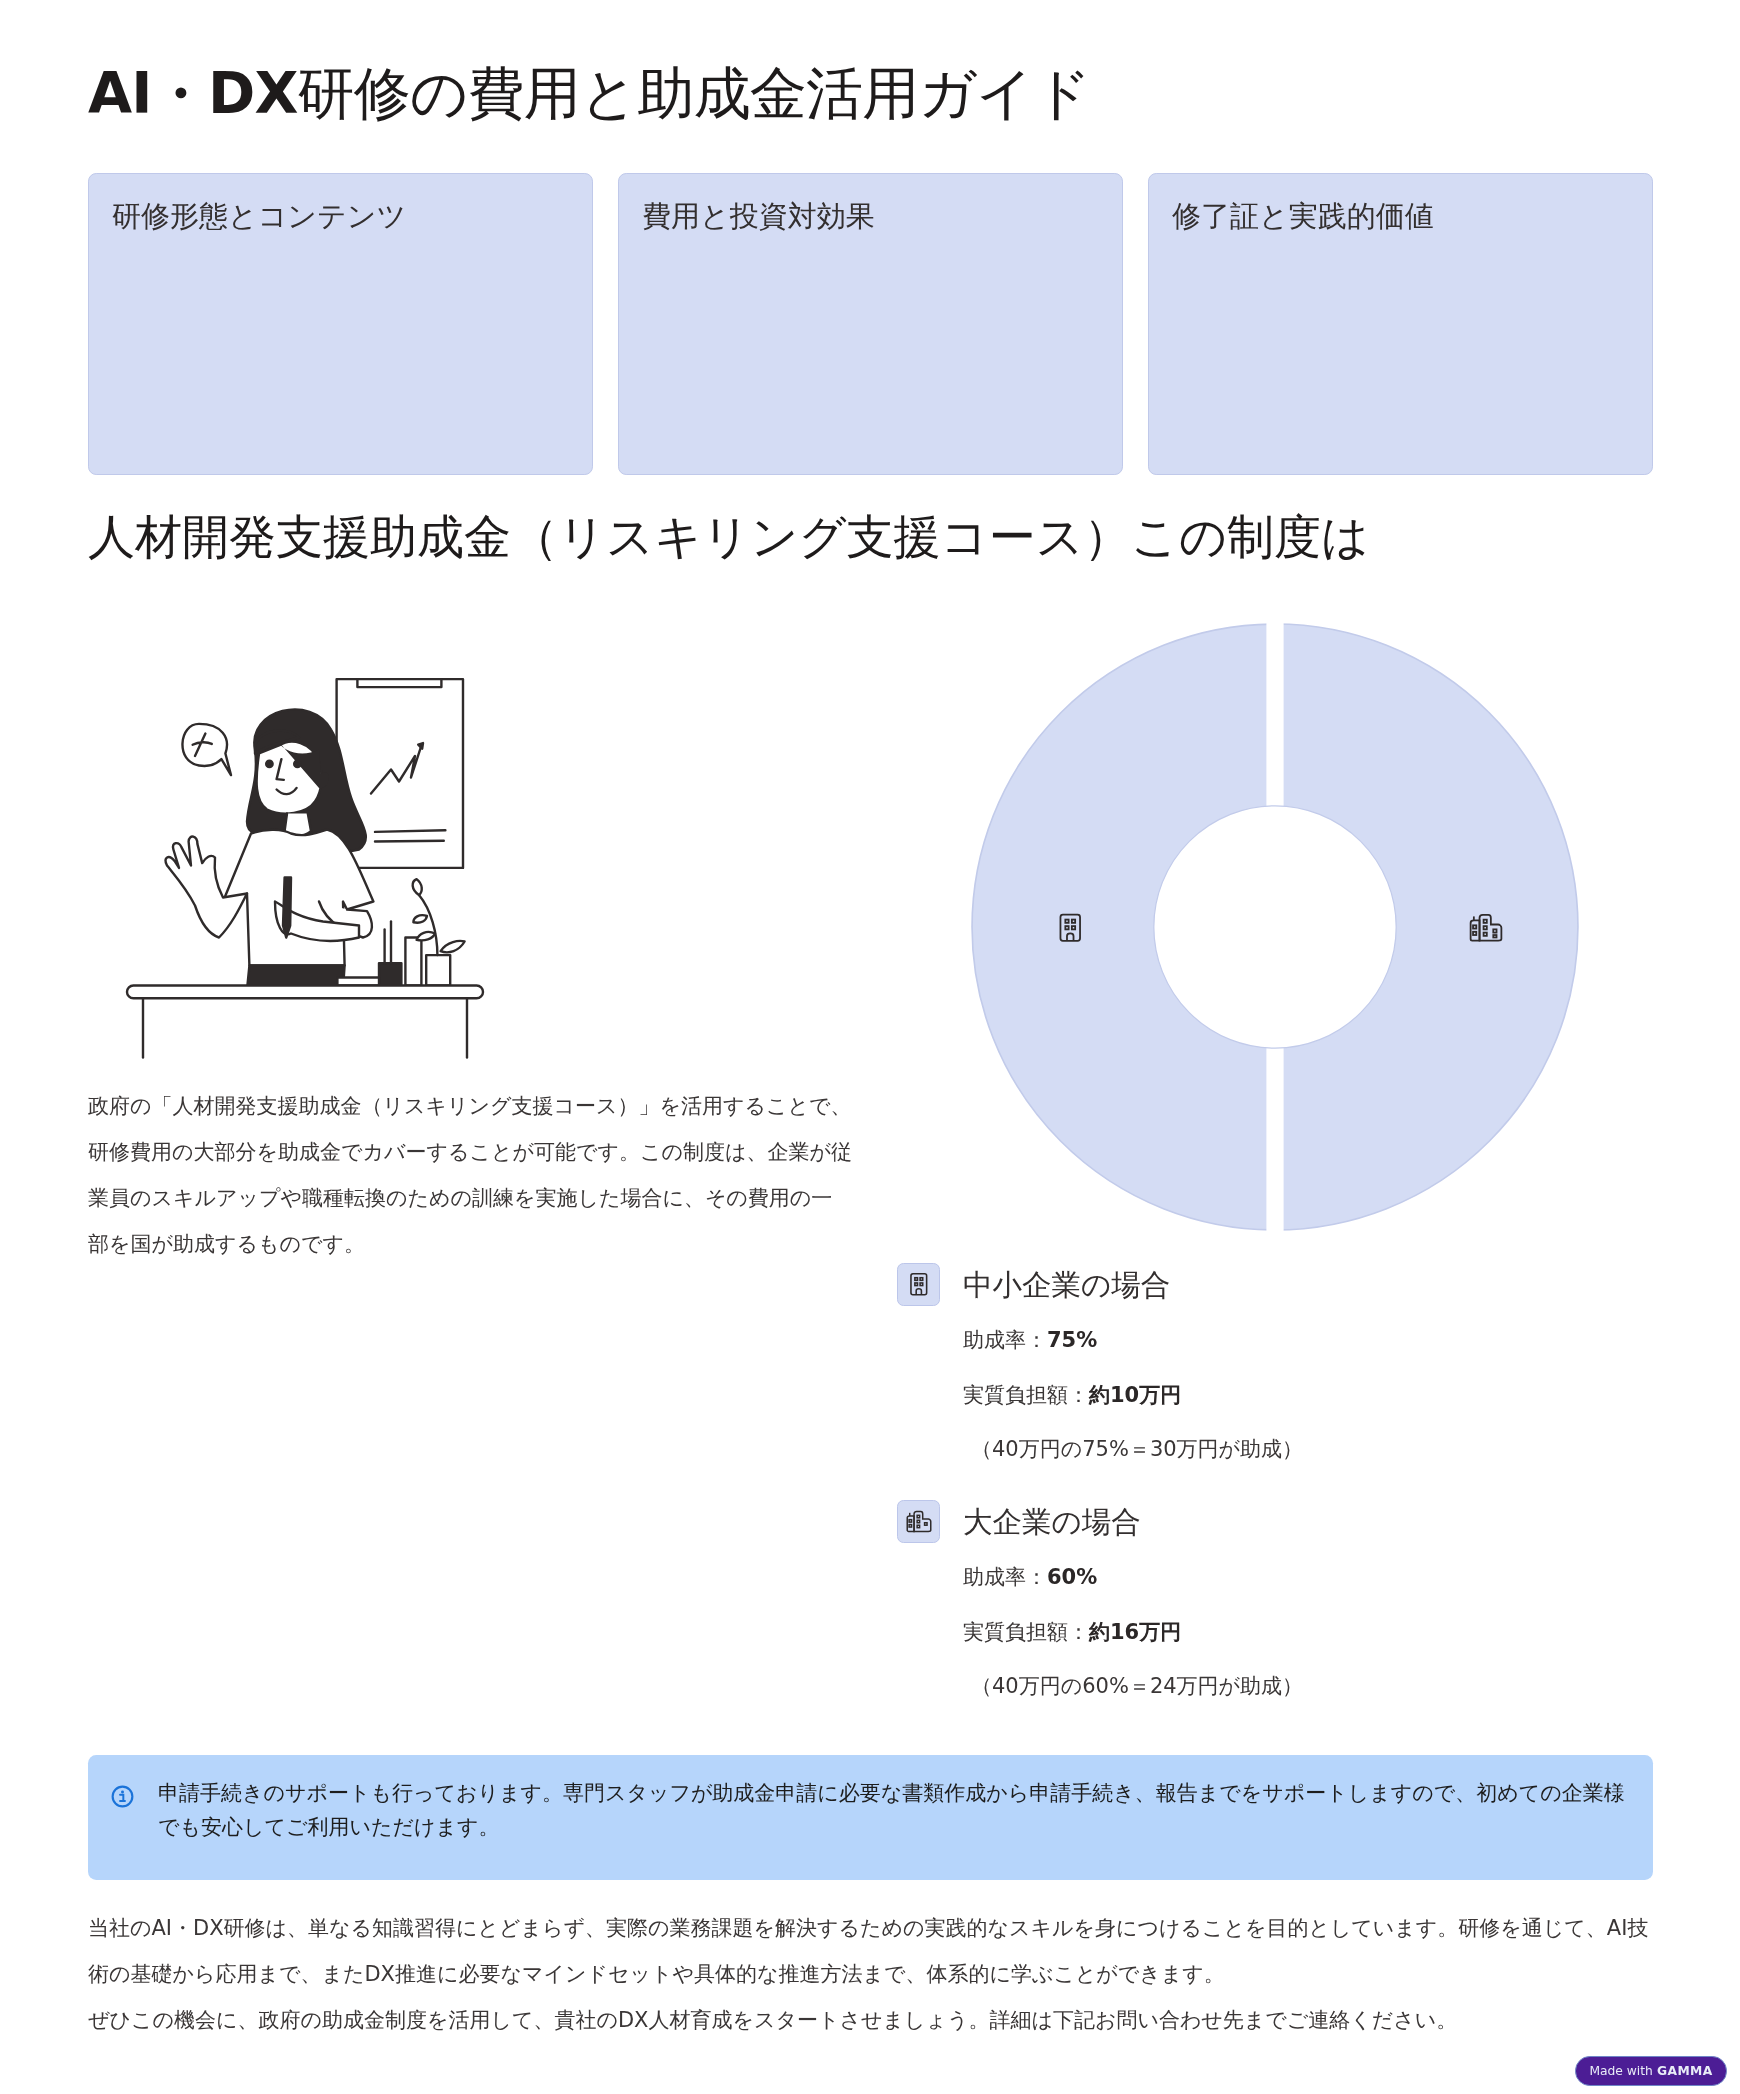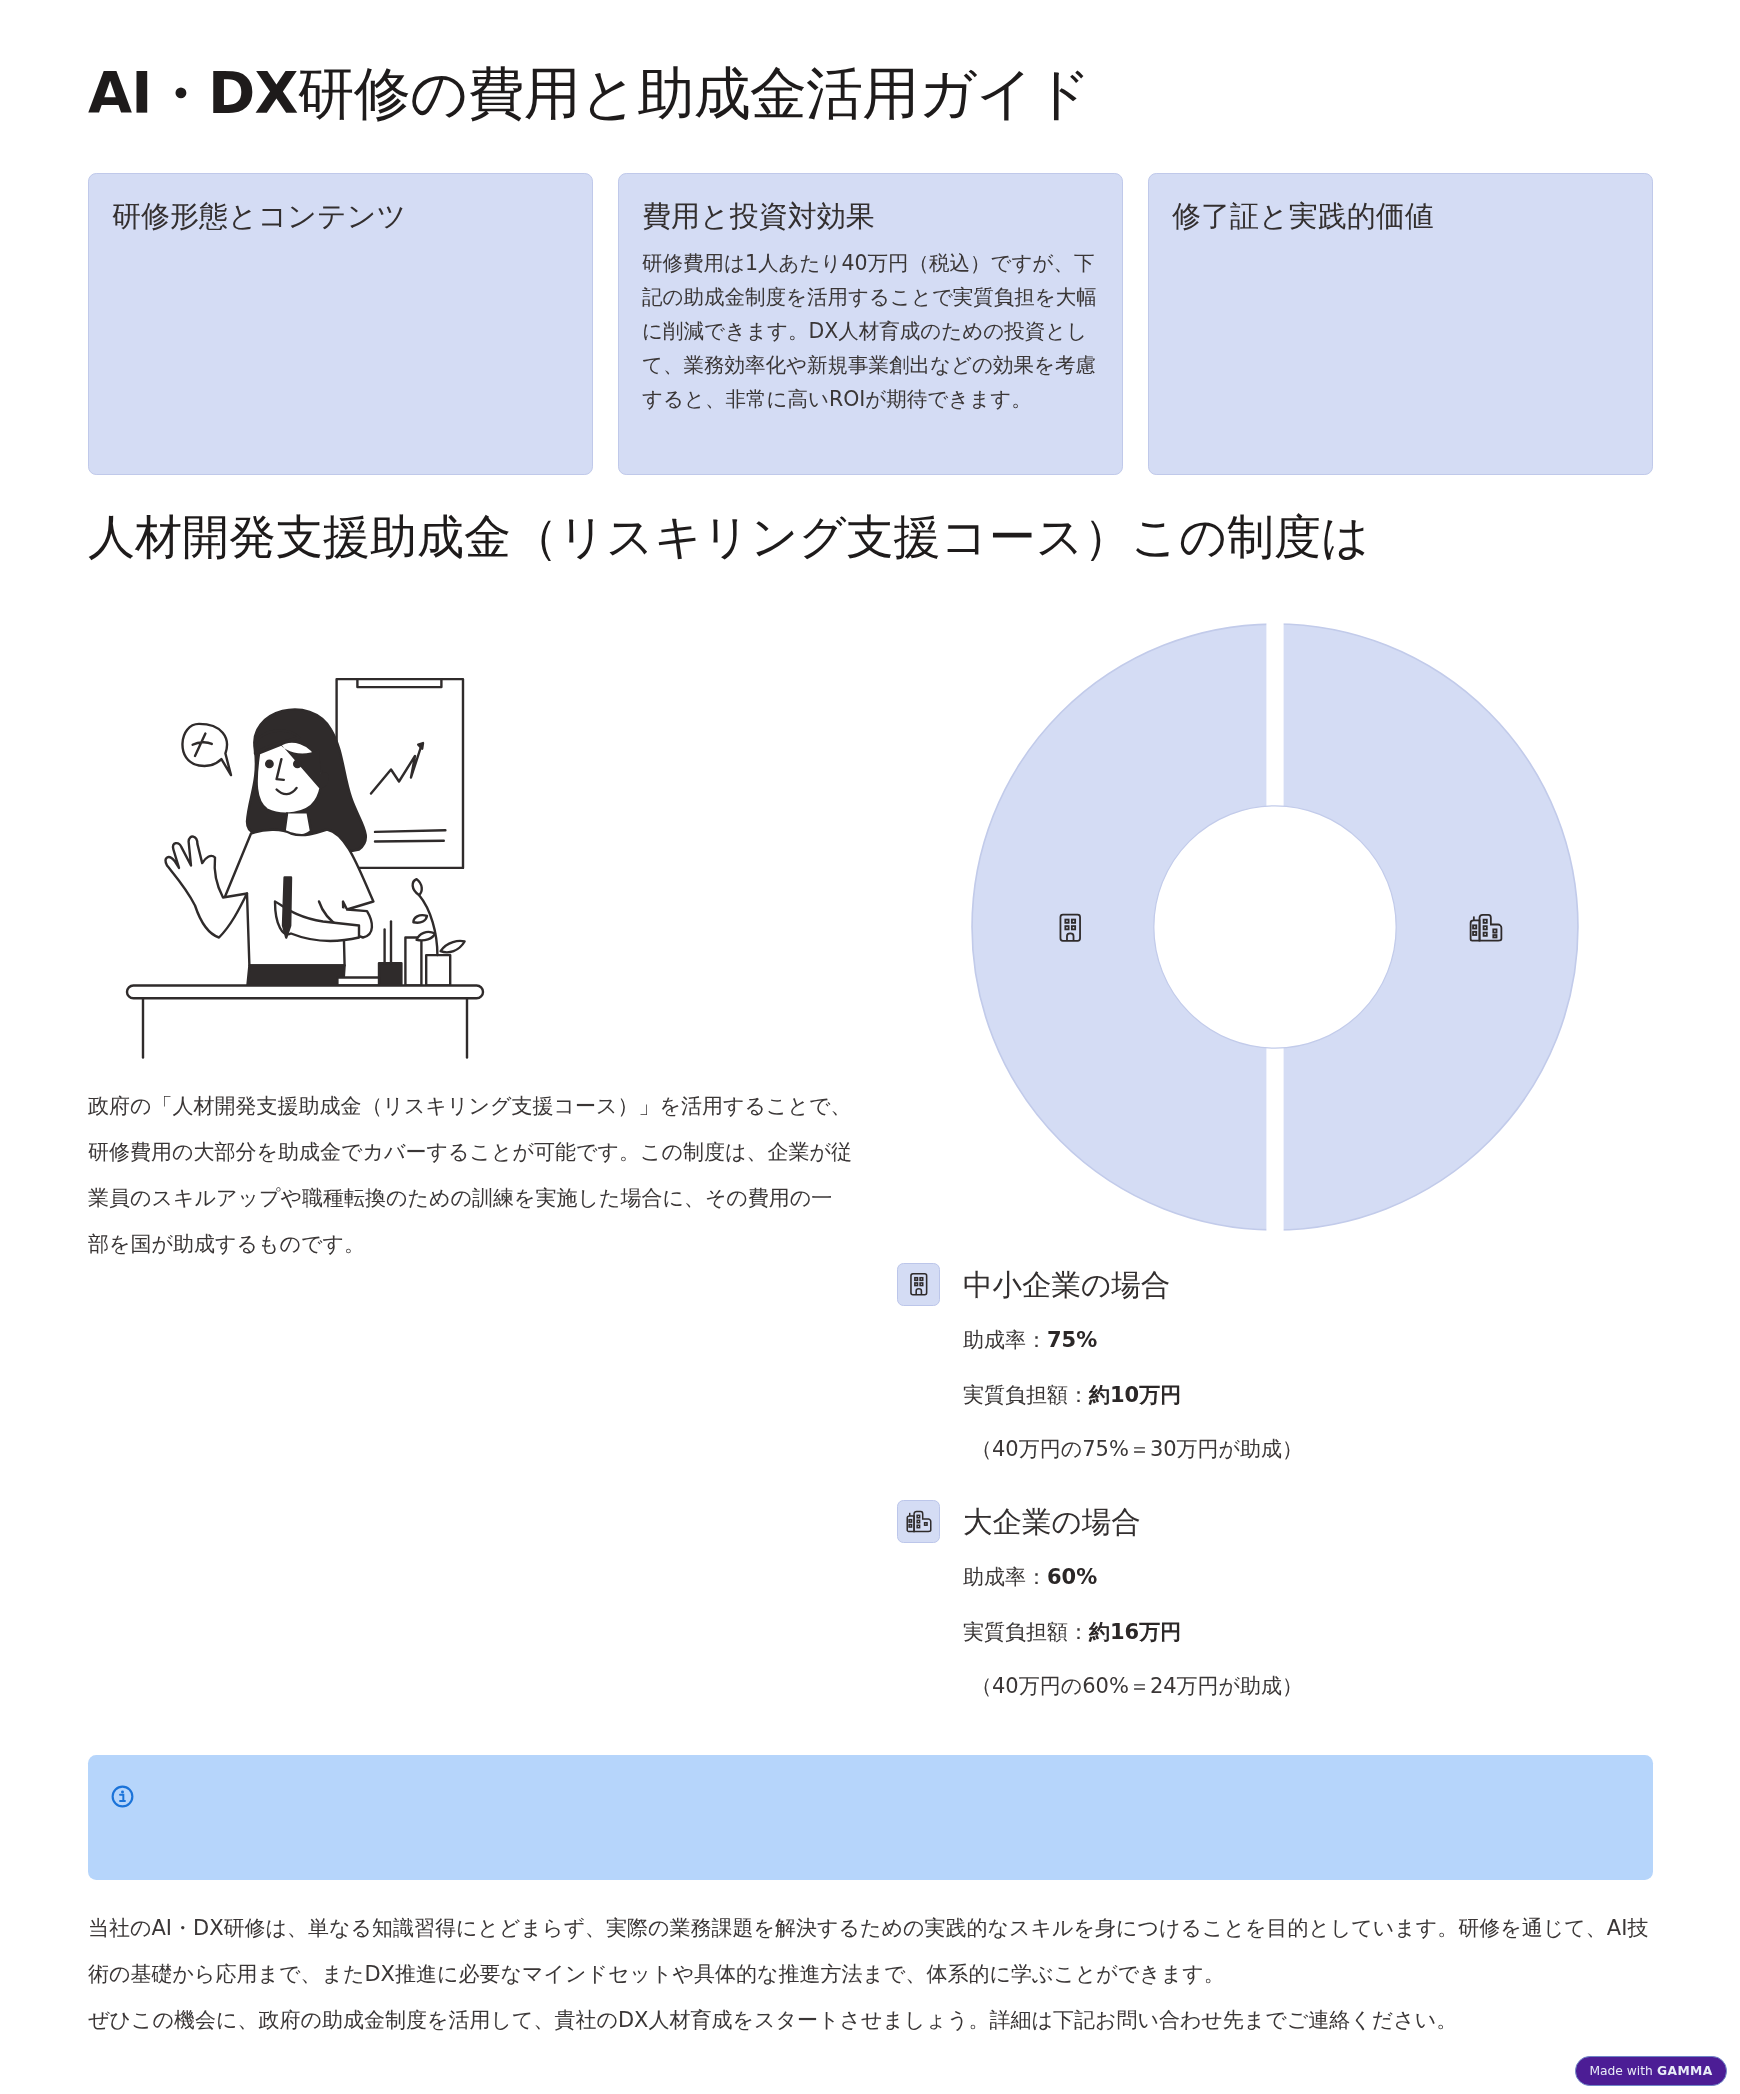--- a/index.html
+++ b/index.html
@@ -29,21 +29,20 @@
 </head>
 <body>
 
 <div class="abs title"><span>AI・DX</span><span class="jp">研修の費用と助成金活用ガイド</span></div>
 
 <div class="card" style="left:88px;">
   <h3>研修形態とコンテンツ</h3>
 </div>
 <div class="card" style="left:618px;">
   <h3>費用と投資対効果</h3>
-  <p>研修費用は1人あたり40万円（税込）ですが、下記の助成金制度を活用することで実質負担を大幅に削減できます。DX人材育成のための投資として、業務効率化や新規事業創出などの効果を考慮すると、非常に高いROIが期待できます。</p>
 </div>
 <div class="card" style="left:1148px;">
   <h3>修了証と実践的価値</h3>
 </div>
 
 <div class="abs h2">人材開発支援助成金（リスキリング支援コース）この制度は</div>
 
 <div class="abs" style="left:119px; top:659px; width:376px; height:405px;">
   <svg width="376" height="405" viewBox="0 0 470 500" fill="none" stroke="#2f2b2b" stroke-width="3" stroke-linecap="round" stroke-linejoin="round">
 
@@ -171,20 +170,21 @@
 <div class="item-line" style="left:963px; top:1563px;"><span>助成率：</span><b>60%</b></div>
 <div class="item-line" style="left:963px; top:1618px;"><span>実質負担額：</span><b>約16万円</b></div>
 <div class="item-line" style="left:971px; top:1672px;">（40万円の60%＝24万円が助成）</div>
 
 <div class="abs info">
   <svg class="info-icon" viewBox="0 0 28 28">
     <circle cx="14" cy="14" r="12" fill="none" stroke="#1a73d9" stroke-width="2.6"></circle>
     <circle cx="14" cy="8.5" r="1.8" fill="#1a73d9"></circle>
     <path d="M11,12 L15,12 L15,19 M11,19.5 L17,19.5" stroke="#1a73d9" stroke-width="2.4" fill="none" stroke-linecap="round"></path>
   </svg>
+  <div class="info-text">申請手続きのサポートも行っております。専門スタッフが助成金申請に必要な書類作成から申請手続き、報告までをサポートしますので、初めての企業様でも安心してご利用いただけます。</div>
 </div>
 
 <div class="abs para" style="left:88px; top:1905px; width:1567px;">当社のAI・DX研修は、単なる知識習得にとどまらず、実際の業務課題を解決するための実践的なスキルを身につけることを目的としています。研修を通じて、AI技術の基礎から応用まで、またDX推進に必要なマインドセットや具体的な推進方法まで、体系的に学ぶことができます。</div>
 <div class="abs para" style="left:88px; top:1997px; width:1567px;">ぜひこの機会に、政府の助成金制度を活用して、貴社のDX人材育成をスタートさせましょう。詳細は下記お問い合わせ先までご連絡ください。</div>
 
 <div class="abs badge">
   <span>Made with</span>
   <b>GAMMA</b>
 </div>
 

